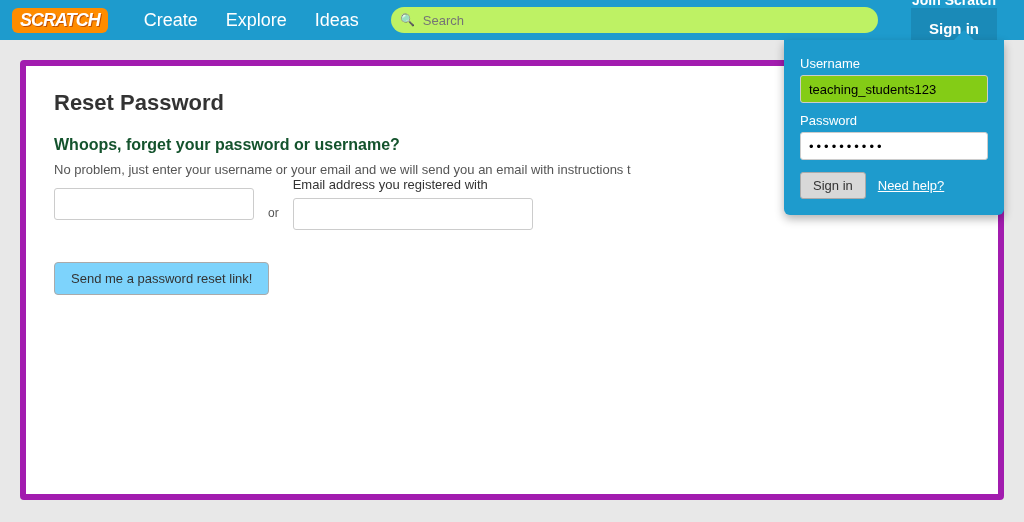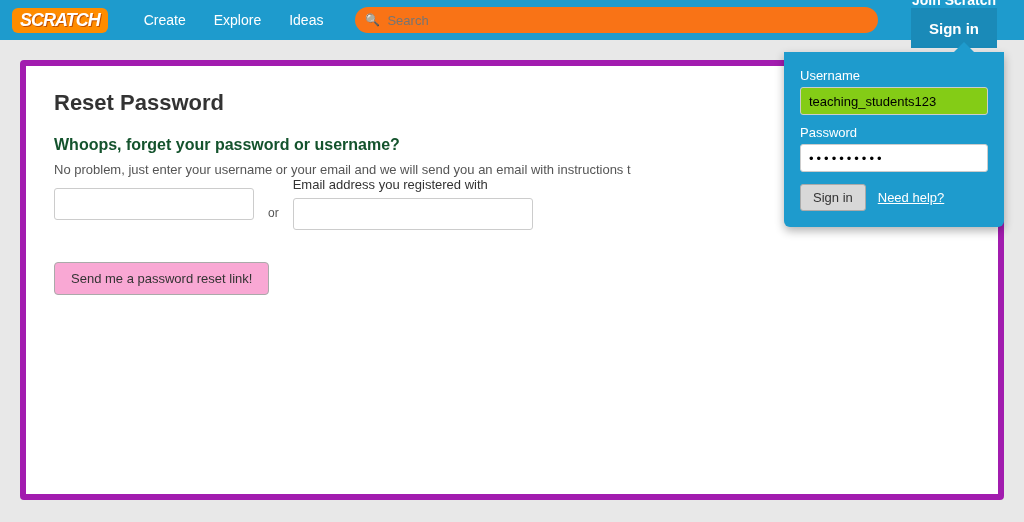--- a/index.html
+++ b/index.html
@@ -38,42 +38,42 @@
 
     .nav-links {
       display: flex;
       gap: 0;
       align-items: center;
     }
 
     .nav-link {
       color: #fff;
       text-decoration: none;
-      font-size: 14px;
+      font-size: 18px;
       padding: 0 14px;
       height: 40px;
       display: flex;
       align-items: center;
       cursor: pointer;
     }
 
     .search-wrap {
       flex: 1;
       margin: 0 12px;
       position: relative;
     }
     .search-wrap input {
       width: 100%;
       height: 26px;
       border-radius: 13px;
       border: none;
       padding: 0 12px 0 32px;
       font-size: 13px;
       outline: none;
-      background: #f97316;
+      background: #bef264;
     }
     .search-icon-wrap {
       position: absolute;
       left: 10px;
       top: 50%;
       transform: translateY(-50%);
       color: #aaa;
       font-size: 12px;
     }
 
@@ -167,35 +167,35 @@
       background: #fff;
     }
 
     .or-label {
       font-size: 12px;
       color: #555;
       margin-top: 18px;
     }
 
     .submit-btn {
-      background: #f9a8d4;
+      background: #7dd3fc;
       border: 1px solid #aaa;
       border-radius: 4px;
       padding: 8px 16px;
       font-size: 13px;
       color: #333;
       cursor: pointer;
       margin-top: 8px;
     }
 
     
     .signin-dropdown {
       position: absolute;
       right: 20px;
-      top: 12px;
+      top: 0;
       width: 220px;
       background: #1e9bcd;
       border-radius: 0 0 6px 6px;
       padding: 16px;
       box-shadow: 0 4px 10px rgba(0,0,0,0.3);
       z-index: 100;
     }
 
     .signin-dropdown::before {
       content: '';

